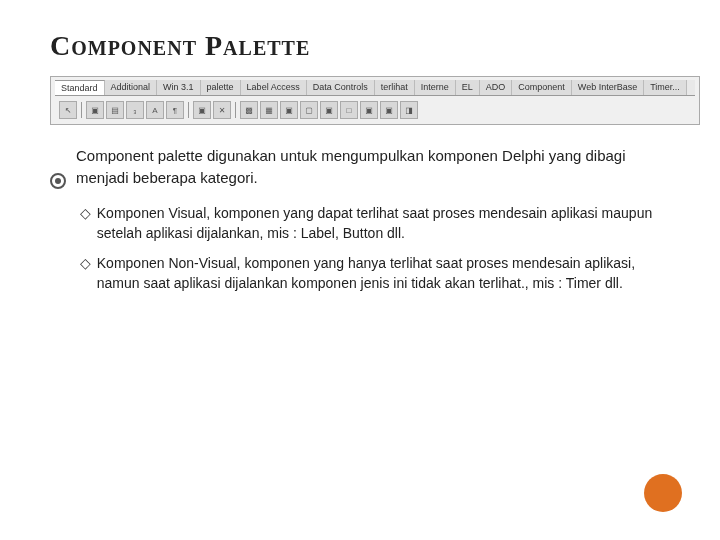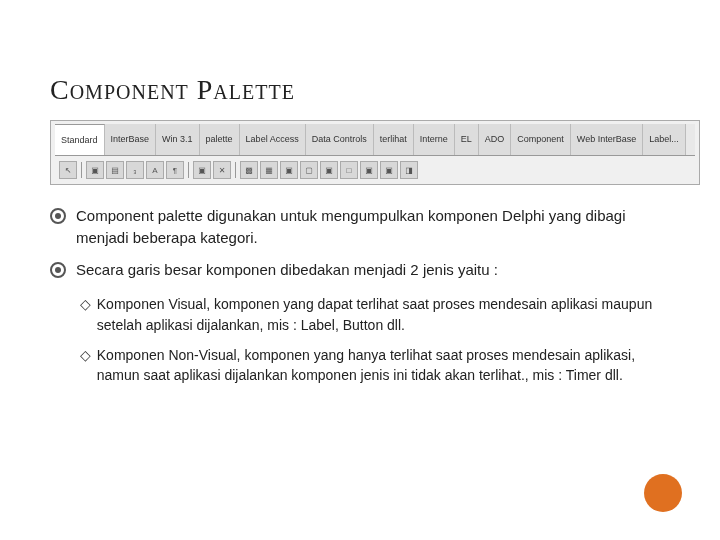--- a/index.html
+++ b/index.html
@@ -16,27 +16,26 @@
     .page {
       width: 720px;
       height: 540px;
       background: #ffffff;
       padding: 30px 40px 30px 50px;
       position: relative;
     }
 
     .title {
       font-size: 28px;
-      font-weight: normal;
+      font-weight: bold;
       color: #222;
       letter-spacing: 1px;
       margin-bottom: 14px;
       font-variant: small-caps;
       font-family: 'Times New Roman', serif;
-      margin-top: 44px;
     }
 
     
     .toolbar-area {
       border: 1px solid #aaa;
       background: #f0f0f0;
       margin-bottom: 20px;
       padding: 3px 4px;
       width: 650px;
     }
@@ -45,21 +44,21 @@
       display: flex;
       flex-wrap: nowrap;
       border-bottom: 1px solid #999;
       background: #e8e8e8;
       margin-bottom: 3px;
       overflow: hidden;
     }
 
     .toolbar-tab {
       font-size: 9px;
-      padding: 10px 6px;
+      padding: 2px 6px;
       border-right: 1px solid #bbb;
       color: #333;
       white-space: nowrap;
       background: #ddd;
     }
 
     .toolbar-tab:first-child {
       background: #fff;
       border-top: 1px solid #999;
     }
@@ -93,21 +92,21 @@
     }
 
     
     .bullet-list {
       list-style: none;
       margin-bottom: 14px;
     }
 
     .bullet-list li {
       display: flex;
-      align-items: flex-start;
+      align-items: flex-end;
       margin-bottom: 10px;
       font-size: 15px;
       color: #222;
       line-height: 1.45;
     }
 
     .bullet-icon {
       width: 16px;
       height: 16px;
       border-radius: 50%;
@@ -174,32 +173,32 @@
 
 <div class="page">
 
   <h1 class="title">
     <span>Component Palette</span>
   </h1>
 
   <div class="toolbar-area">
     <div class="toolbar-tabs">
       <div class="toolbar-tab">Standard</div>
-      <div class="toolbar-tab">InterBase</div>
+      <div class="toolbar-tab">Additional</div>
       <div class="toolbar-tab">Win 3.1</div>
       <div class="toolbar-tab">palette</div>
       <div class="toolbar-tab">Label Access</div>
       <div class="toolbar-tab">Data Controls</div>
       <div class="toolbar-tab">terlihat</div>
       <div class="toolbar-tab">Interne</div>
       <div class="toolbar-tab">EL</div>
       <div class="toolbar-tab">ADO</div>
       <div class="toolbar-tab">Component</div>
       <div class="toolbar-tab">Web InterBase</div>
-      <div class="toolbar-tab">Label...</div>
+      <div class="toolbar-tab">Timer...</div>
     </div>
     <div class="toolbar-icons">
       <div class="tb-icon">↖</div>
       <div class="tb-sep"></div>
       <div class="tb-icon">▣</div>
       <div class="tb-icon">▤</div>
       <div class="tb-icon">₃</div>
       <div class="tb-icon">A</div>
       <div class="tb-icon">¶</div>
       <div class="tb-sep"></div>
@@ -215,24 +214,20 @@
       <div class="tb-icon">▣</div>
       <div class="tb-icon">▣</div>
       <div class="tb-icon">◨</div>
     </div>
   </div>
 
   <ul class="bullet-list">
     <li>
       <span class="bullet-icon"></span>
       <span class="bullet-text">Component palette digunakan untuk mengumpulkan komponen Delphi yang dibagi menjadi beberapa kategori.</span>
-    </li>
-    <li>
-      <span class="bullet-icon"></span>
-      <span class="bullet-text">Secara garis besar komponen dibedakan menjadi 2 jenis yaitu :</span>
     </li>
   </ul>
 
   <ul class="sub-list">
     <li>
       <span class="sub-marker">◇</span>
       <span>Komponen Visual, komponen yang dapat terlihat saat proses mendesain aplikasi maupun setelah aplikasi dijalankan, mis : Label, Button dll.</span>
     </li>
     <li>
       <span class="sub-marker">◇</span>

